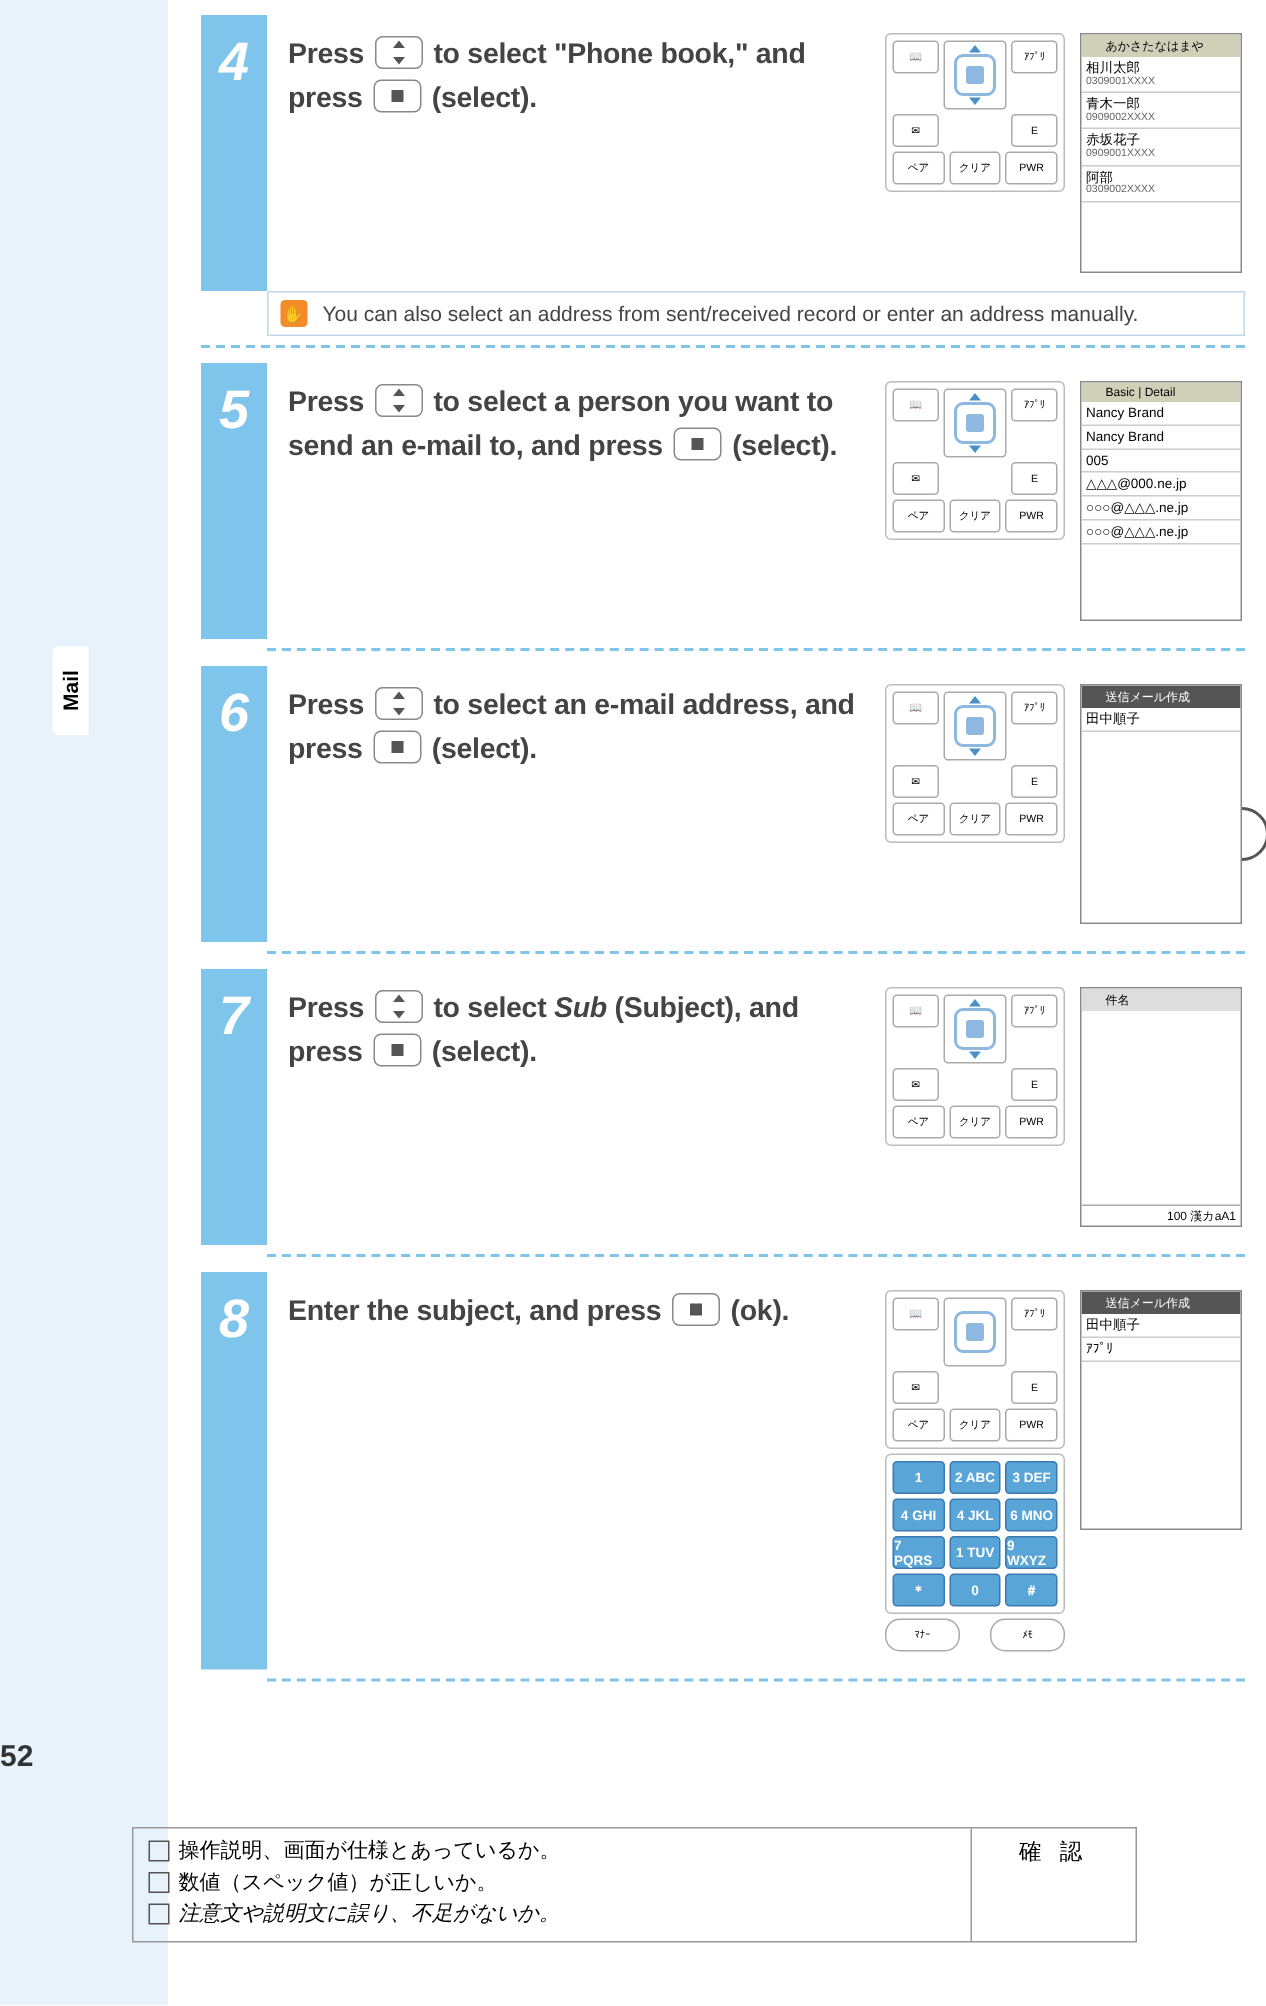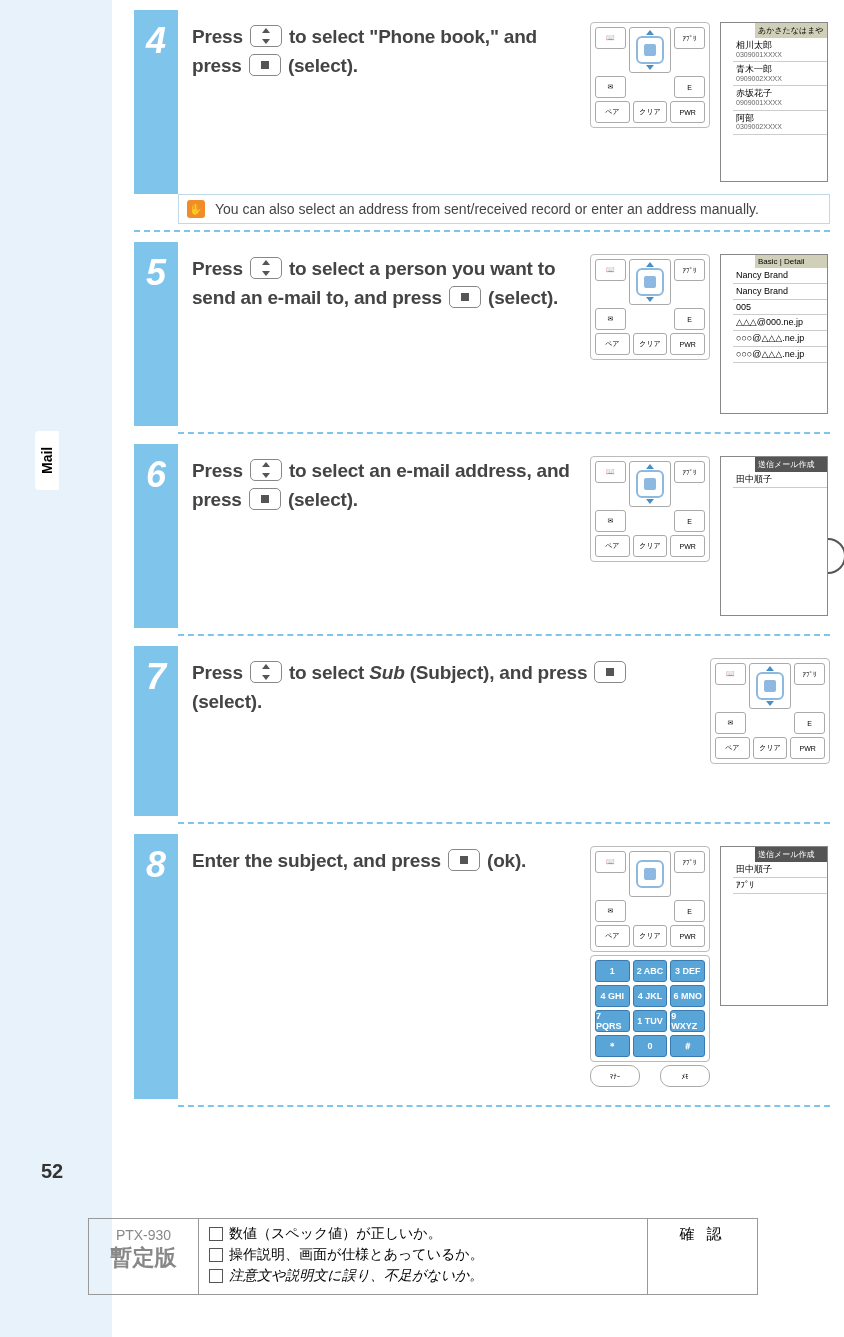--- a/index.html
+++ b/index.html
@@ -159,30 +159,28 @@
   .phone-screen {
     width:108px;
     border:1px solid #888;
     background:#fff;
     min-height:160px;
     font-size:9px;
     overflow:hidden;
   }
   .ps-head {
     background:#d0d0b8;
-    padding:2px 3px;
+    padding:2px 16px;
     font-size:8px;
     white-space:nowrap;
-    margin-left:34px;
   }
   .ps-row {
     border-bottom:1px solid #ccc;
     padding:2px 3px;
     line-height:1.2;
-    margin-left:12px;
   }
   .ps-row .name { font-size:9px; }
   .ps-row .sub { font-size:7px; color:#666; }
   .ps-foot {
     position:relative;
     border-top:1px solid #aaa;
     font-size:8px;
     padding:1px 3px;
     text-align:right;
   }
@@ -212,21 +210,21 @@
     border:none;
     border-top:2px dashed #7fc4eb;
   }
   .dash-sep.outer {
     margin-left:0;
   }
   .page-num {
     position:absolute;
     left:0; top:1160px;
     width:104px;
-    text-align:center;
+    text-align:left;
     font-size:20px;
     font-weight:bold;
     color:#333;
   }
   .review-box {
     position:absolute;
     left:88px; top:1218px;
     width:670px;
     border:1px solid #999;
     display:flex;
@@ -477,20 +475,27 @@
             <div class="kp-cell" style="flex:1.4;visibility:hidden"></div>
             <div class="kp-cell">E</div>
           </div>
           <div class="kp-row">
             <div class="kp-cell">ペア</div>
             <div class="kp-cell">クリア</div>
             <div class="kp-cell">PWR</div>
           </div>
         </div>
       </div>
+      <div class="screen-block">
+        <div class="phone-screen" style="display:flex;flex-direction:column">
+          <div class="ps-head" style="background:#ddd">件名</div>
+          <div style="flex:1"></div>
+          <div class="ps-foot">100 漢カaA1</div>
+        </div>
+      </div>
     </div>
   </div>
   <hr class="dash-sep">
 
   <div class="step">
     <div class="step-num" style="min-height:230px">8</div>
     <div class="step-body">
       <div class="step-text">
         <span>Enter the subject, and press </span>
         <span class="inline-key center"></span>
@@ -560,32 +565,28 @@
       </div>
     </div>
   </div>
   <hr class="dash-sep">
 
 </div>
 
 <div class="page-num">52</div>
 
 <div class="review-box">
-  <div class="review-left">
-    <div class="review-model">PTX-930</div>
-    <div class="review-prov">暫定版</div>
-  </div>
   <div class="review-mid" id="review-checks">
       <div class="chk-line">
         <span class="chk-box"></span>
-        <span style="white-space: pre-line;">数値（スペック値）が正しいか。</span>
+        <span style="white-space: pre-line;">操作説明、画面が仕様とあっているか。</span>
       </div>
       <div class="chk-line">
         <span class="chk-box"></span>
-        <span style="white-space: pre-line;">操作説明、画面が仕様とあっているか。</span>
+        <span style="white-space: pre-line;">数値（スペック値）が正しいか。</span>
       </div>
       <div class="chk-line">
         <span class="chk-box"></span>
         <span style="white-space: pre-line; font-style: italic;">注意文や説明文に誤り、不足がないか。</span>
       </div>
     </div>
   <div class="review-right">確 認</div>
 </div>
 
 </body></html>

